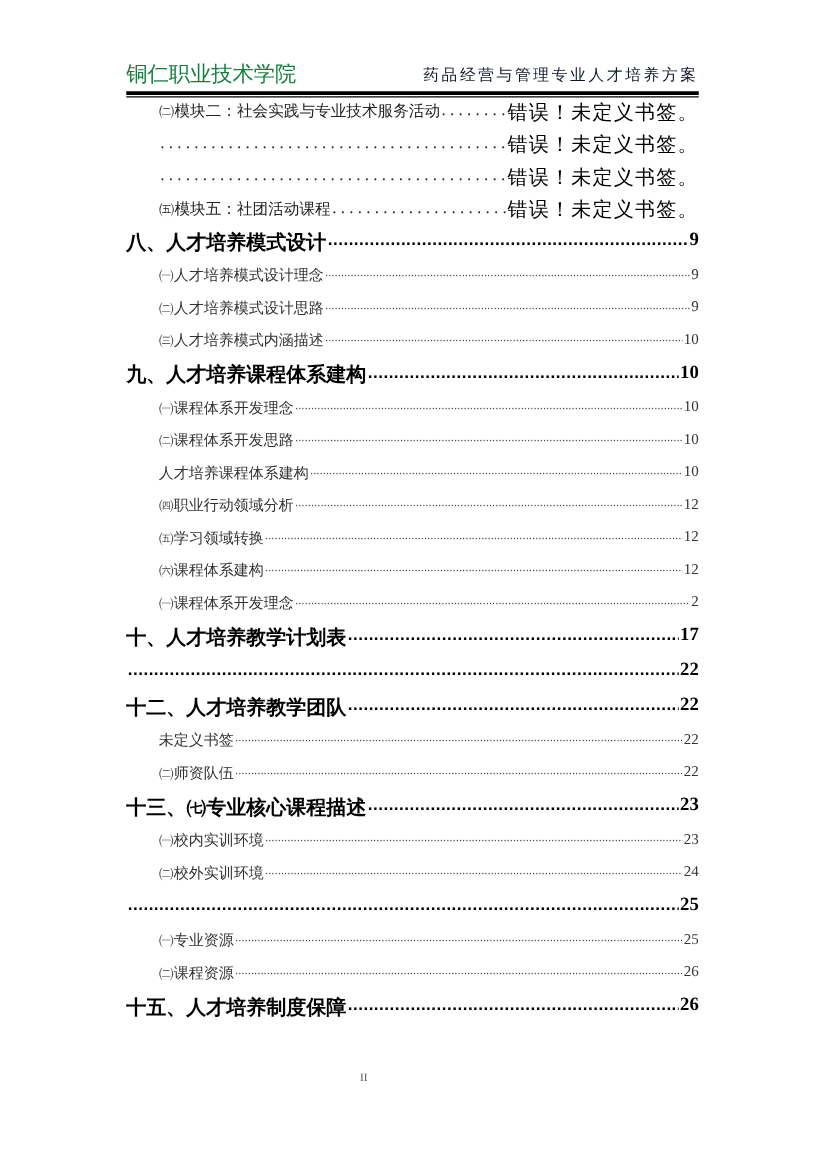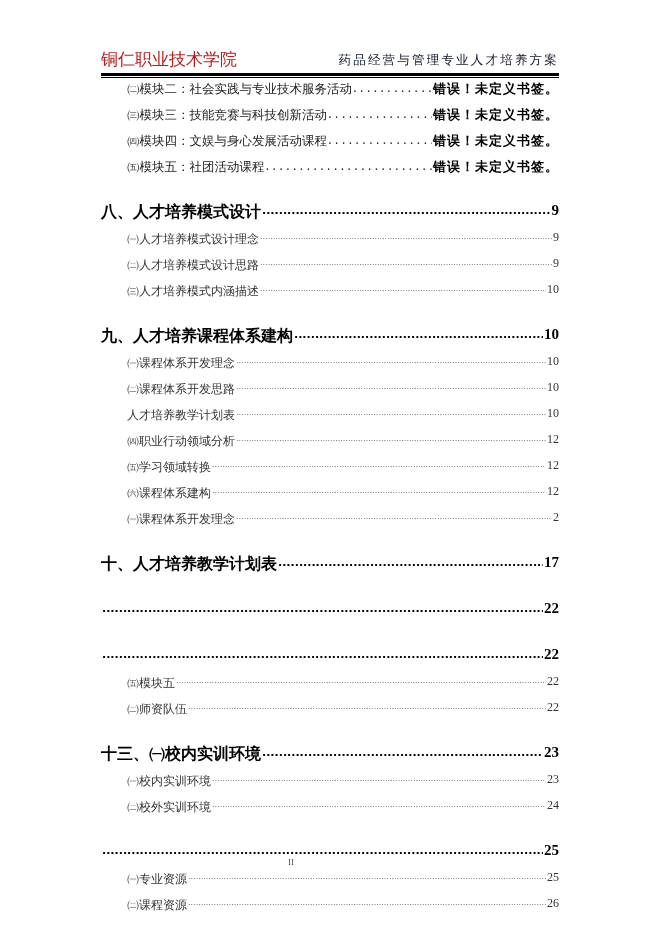--- a/index.html
+++ b/index.html
@@ -1,46 +1,46 @@
 <!DOCTYPE html>
 <html><head>
 <meta charset="utf-8">
 <style>
   html, body { margin:0; padding:0; background:#ffffff; }
   body { width:662px; height:936px; position:relative; overflow:hidden;
          font-family:"DejaVu Serif","Liberation Serif", serif; color:#000; }
   .header { position:absolute; left:101px; top:44px; width:458px; height:28px; }
   .header .left { position:absolute; left:0; top:4px; font-family:"DejaVu Sans","Liberation Sans",sans-serif;
-                  font-size:17px; color:#b91c1c; letter-spacing:0px; }
+                  font-size:17px; color:#15803d; letter-spacing:0px; }
   .header .right { position:absolute; right:0; top:8px; font-size:12.5px; color:#0f172a; letter-spacing:2.2px; }
   .rule-thick { position:absolute; left:101px; top:73px; width:458px; height:3px; background:#000; }
   .rule-thin { position:absolute; left:101px; top:77px; width:458px; height:1px; background:#000; }
 
   .toc { position:absolute; left:101px; top:80px; width:458px; }
   .entry { display:flex; align-items:flex-start; white-space:nowrap; }
   .entry .label { flex:0 0 auto; }
   .entry .dots { flex:1 1 auto; overflow:hidden; margin:0 1px; }
   .entry .dots::after { content:"........................................................................................................................................................................................................................................................"; letter-spacing:0px; }
   .entry .page { flex:0 0 auto; text-align:right; }
 
-  .l1 { height:28px; font-size:16px; font-weight:bold; font-family:"DejaVu Sans","Liberation Sans",sans-serif;margin-top:18px; }
+  .l1 { height:28px; font-size:16px; font-weight:bold; font-family:"DejaVu Sans","Liberation Sans",sans-serif; }
   .l1 .label { font-weight:bold; }
   .l1 .dots { font-size:11px; font-weight:bold; line-height:18px; }
   .l1 .page { font-family:"Liberation Serif","DejaVu Serif",serif; font-size:15px; font-weight:bold; }
 
   .l2 { height:26px; padding-left:26px; font-size:12px; color:#333; }
-  .l2 .label { font-family:Liberation Sans, sans-serif; font-size:12px; line-height:18px; }
+  .l2 .label { font-family:Liberation Mono, monospace; font-size:12px; line-height:18px; }
   .l2 .dots { font-size:8px; line-height:14px; color:#444; }
   .l2 .page { font-family:"Liberation Serif","DejaVu Serif",serif; font-size:12px; color:#333; }
 
   .l2e { height:26px; padding-left:26px; font-size:13px; }
   .l2e .label { font-family:"DejaVu Sans","Liberation Sans",sans-serif; font-size:12.5px; color:#222; line-height:18px; }
   .l2e .dots { font-size:12px; letter-spacing:3px; line-height:16px; color:#222; }
   .l2e .dots::after { letter-spacing:3px; }
-  .l2e .page { font-family:"DejaVu Sans","Liberation Sans",sans-serif; font-weight:bold; font-size:13px; letter-spacing:1px; }
+  .l2e .page { font-family:"DejaVu Sans","Liberation Sans",sans-serif; font-weight:normal; font-size:16px; letter-spacing:1px; }
 
   .footer { position:absolute; left:0; width:582px; top:857px; text-align:center;
             font-size:9px; font-family:"Liberation Serif","DejaVu Serif",serif; color:#555; }
 </style>
 </head>
 <body>
 
 <div class="header">
   <span class="left">铜仁职业技术学院</span>
   <span class="right">药品经营与管理专业人才培养方案</span>
@@ -49,26 +49,24 @@
 <div class="rule-thin"></div>
 
 <div class="toc">
 
   <div class="entry l2e">
     <span class="label">㈡模块二：社会实践与专业技术服务活动</span>
     <span class="dots"></span>
     <span class="page">错误！未定义书签。</span>
   </div>
   <div class="entry l2e">
-    <span class="label">㈢模块三：技能竞赛与科技创新活动</span>
-    <span class="dots"></span>
-    <span class="page">错误！未定义书签。</span>
-  </div>
-  <div class="entry l2e">
-    <span class="label">㈣模块四：文娱与身心发展活动课程</span>
+    <span class="dots"></span>
+    <span class="page">错误！未定义书签。</span>
+  </div>
+  <div class="entry l2e">
     <span class="dots"></span>
     <span class="page">错误！未定义书签。</span>
   </div>
   <div class="entry l2e">
     <span class="label">㈤模块五：社团活动课程</span>
     <span class="dots"></span>
     <span class="page">错误！未定义书签。</span>
   </div>
 
   <div class="entry l1">
@@ -101,21 +99,21 @@
     <span class="label">㈠课程体系开发理念</span>
     <span class="dots"></span>
     <span class="page">10</span>
   </div>
   <div class="entry l2">
     <span class="label">㈡课程体系开发思路</span>
     <span class="dots"></span>
     <span class="page">10</span>
   </div>
   <div class="entry l2">
-    <span class="label">人才培养教学计划表</span>
+    <span class="label">人才培养课程体系建构</span>
     <span class="dots"></span>
     <span class="page">10</span>
   </div>
   <div class="entry l2">
     <span class="label">㈣职业行动领域分析</span>
     <span class="dots"></span>
     <span class="page">12</span>
   </div>
   <div class="entry l2">
     <span class="label">㈤学习领域转换</span>
@@ -138,36 +136,37 @@
     <span class="dots"></span>
     <span class="page">17</span>
   </div>
 
   <div class="entry l1">
     <span class="dots"></span>
     <span class="page">22</span>
   </div>
 
   <div class="entry l1">
-    <span class="dots"></span>
-    <span class="page">22</span>
-  </div>
-  <div class="entry l2">
-    <span class="label">㈤模块五</span>
+    <span class="label">十二、人才培养教学团队</span>
+    <span class="dots"></span>
+    <span class="page">22</span>
+  </div>
+  <div class="entry l2">
+    <span class="label">未定义书签</span>
     <span class="dots"></span>
     <span class="page">22</span>
   </div>
   <div class="entry l2">
     <span class="label">㈡师资队伍</span>
     <span class="dots"></span>
     <span class="page">22</span>
   </div>
 
   <div class="entry l1">
-    <span class="label">十三、㈠校内实训环境</span>
+    <span class="label">十三、㈦专业核心课程描述</span>
     <span class="dots"></span>
     <span class="page">23</span>
   </div>
   <div class="entry l2">
     <span class="label">㈠校内实训环境</span>
     <span class="dots"></span>
     <span class="page">23</span>
   </div>
   <div class="entry l2">
     <span class="label">㈡校外实训环境</span>

